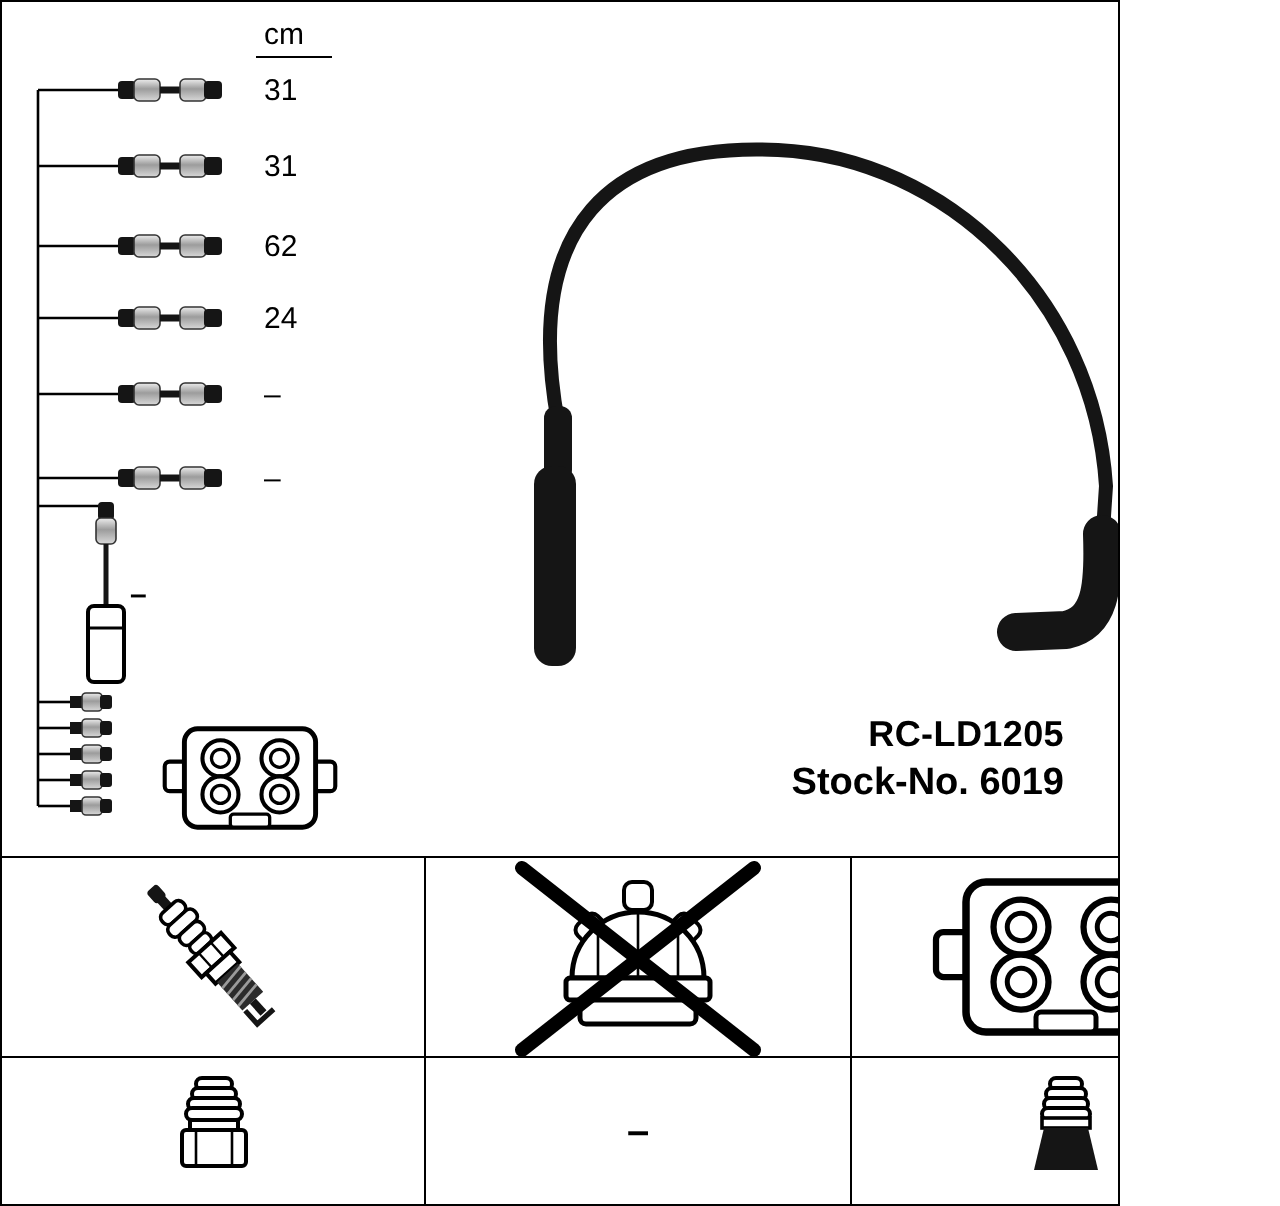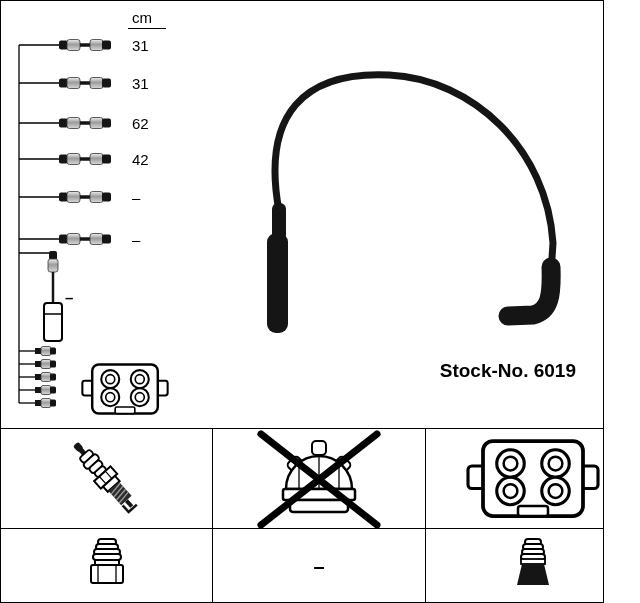--- a/index.html
+++ b/index.html
@@ -3,21 +3,21 @@
 <meta charset="utf-8">
 <style>
   * { margin:0; padding:0; box-sizing:border-box; }
   html,body { background:#fff; }
   body {
     width:640px; height:603px;
     font-family:"Liberation Sans", sans-serif;
     color:#000;
   }
   .frame {
-    position:relative; width:604px; height:603px;
+    position:relative; width:560px; height:603px;
     border:1px solid #000; background:#fff; overflow:hidden;
   }
   .diagram-svg { position:absolute; left:0; top:0; }
   .label { position:absolute; color:#000; font-size:15px; line-height:17px; white-space:nowrap; }
   .unit   { left:131px; top:8px; }
   .unit-rule { position:absolute; left:127px; top:27px; width:38px; border-top:1.5px solid #000; }
   .v0 { left:131px; top:36px; }
   .v1 { left:131px; top:74px; }
   .v2 { left:131px; top:114px; }
   .v3 { left:131px; top:150px; }
@@ -131,26 +131,27 @@
       <rect x="266" y="232" width="21" height="100" rx="9" fill="#151515"></rect>
       <path d="M550,266 C551,294 549,310 532,314 L507,315" fill="none" stroke="#151515" stroke-width="19" stroke-linecap="round" stroke-linejoin="round"></path>
     </g>
   </svg>
 
   <div class="label unit">cm</div>
   <div class="unit-rule"></div>
   <div class="label v0">31</div>
   <div class="label v1">31</div>
   <div class="label v2">62</div>
-  <div class="label v3">42</div>
+  <div class="label v3">24</div>
   <div class="label v4">–</div>
   <div class="label v5">–</div>
   <div class="label sensor-dash">–</div>
 
   <div class="product-text">
+    <div class="ref">RC-LD1205</div>
     <div class="stock">Stock-No. 6019</div>
   </div>
 
   <div class="legend">
 
     <div class="cell">
       <svg width="150" height="96" viewBox="-75 -48 150 96" xmlns="http://www.w3.org/2000/svg">
         <g transform="rotate(-42)">
           <rect x="-3.5" y="-47" width="7" height="8" rx="2" fill="#151515"></rect>
           <rect x="-2.5" y="-40" width="5" height="6" fill="#151515"></rect>

